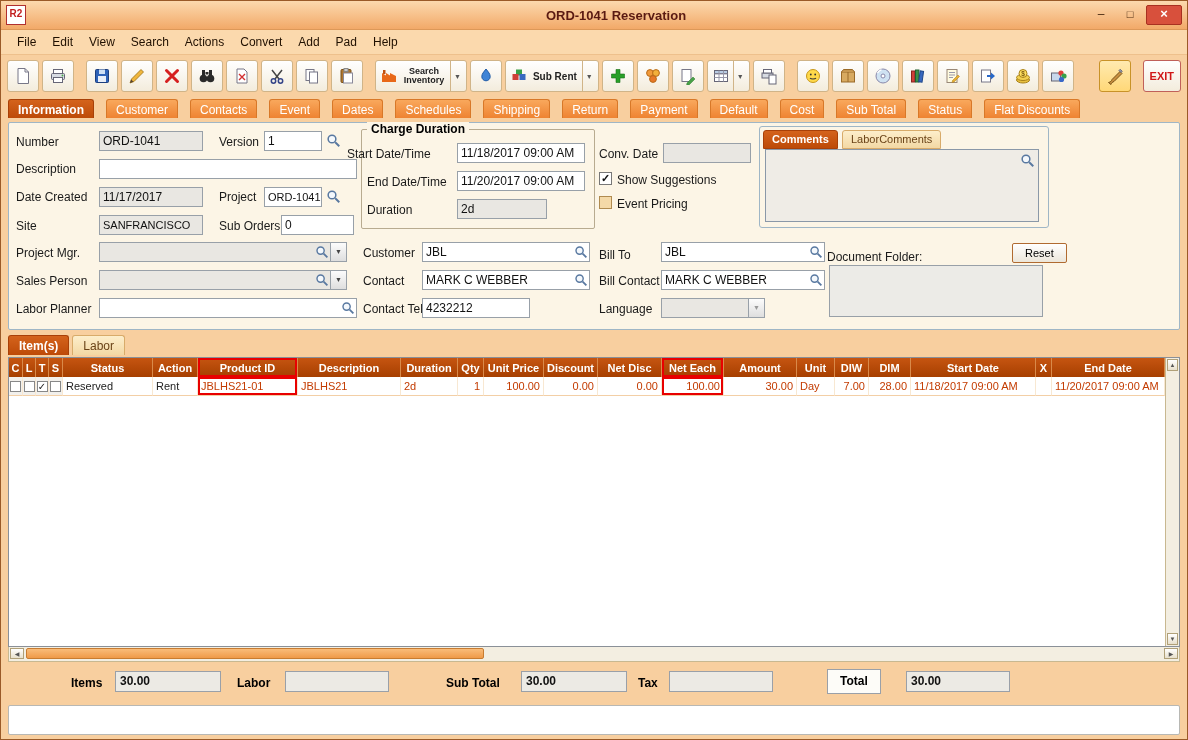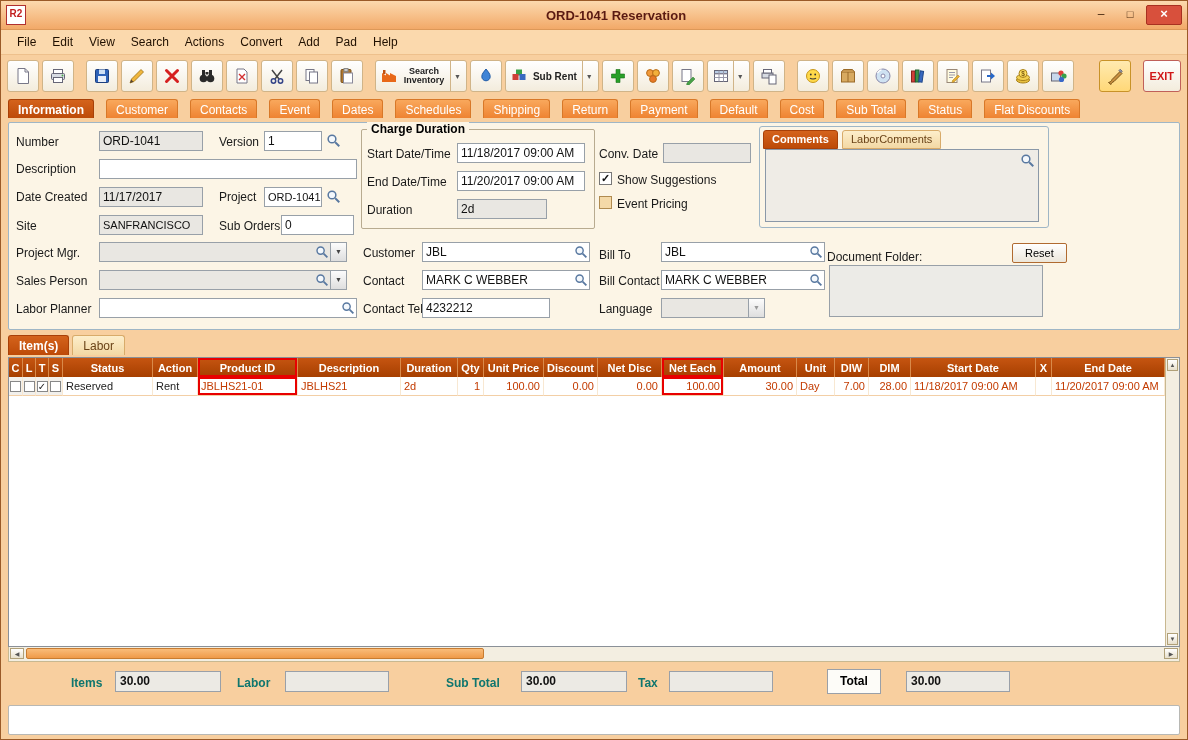--- a/index.html
+++ b/index.html
@@ -89,21 +89,21 @@
         border:1px solid #b0a078;font-size:6px;text-align:center;line-height:11px;color:#555;box-sizing:border-box;}
   .vbtn.up{top:1px}.vbtn.dn{bottom:1px}
   .hscroll{position:relative;margin:0 7px;height:15px;background:#f3eee1;border:1px solid #c8b890;border-top:none;box-sizing:border-box;}
   .hbtn{position:absolute;top:1px;width:14px;height:11px;background:linear-gradient(#fff,#e8e0cc);
         border:1px solid #b0a078;font-size:6px;text-align:center;line-height:10px;color:#555;box-sizing:border-box;}
   .hbtn.lt{left:1px}.hbtn.rt{right:1px}
   .hthumb{position:absolute;left:17px;top:1px;width:458px;height:11px;background:linear-gradient(#f9bc7a,#ef9a48);
           border:1px solid #c87c30;border-radius:2px;box-sizing:border-box;}
   
   .totals{position:relative;height:36px;margin-top:3px;font-size:12px;}
-  .tlab{position:absolute;font-weight:bold;color:#0f766e;top:11px;}
+  .tlab{position:absolute;font-weight:bold;color:#000000;top:11px;}
   .tfld{position:absolute;top:6px;height:21px;box-sizing:border-box;background:#eceae4;border:1px solid #9aa0a8;
         font-weight:bold;padding:0 4px;line-height:19px;font-size:12px;color:#111;}
   .totbox{position:absolute;top:4px;height:25px;box-sizing:border-box;background:#fdfcf8;border:1px solid #9aa0a8;
           font-weight:bold;text-align:center;line-height:23px;padding:0 12px;}
   .statusbar{margin:4px 7px;height:28px;background:#fff;border:1px solid #b8b8b4;border-radius:2px;}
 </style>
 </head>
 <body>
 
 <div class="win">
@@ -385,21 +385,21 @@
     <div class="dd" style="left:321px;top:147px">▼</div>
 
     <span class="lbl" style="left:7px;top:179px">Labor Planner</span>
     <div class="fld ed" style="left:90px;top:175px;width:258px"><span></span><svg class="magi" width="14" height="14" viewBox="0 0 14 14">
           <circle cx="5.6" cy="5.6" r="3.6" fill="#f4f8fc" stroke="#5878a0" stroke-width="1.4"></circle>
           <line x1="8.6" y1="8.6" x2="12.4" y2="12.4" stroke="#5878a0" stroke-width="1.8"></line>
         </svg></div>
 
     <div class="grp" style="left:352px;top:6px;width:232px;height:98px"></div>
     <span class="grptitle" style="left:358px;top:-1px">Charge Duration</span>
-    <span class="lbl" style="left:358px;top:24px">Start Date/Time</span>
+    <span class="lbl" style="left:338px;top:24px">Start Date/Time</span>
     <div class="fld ed" style="left:448px;top:20px;width:128px">11/18/2017 09:00 AM</div>
     <span class="lbl" style="left:358px;top:52px">End Date/Time</span>
     <div class="fld ed" style="left:448px;top:48px;width:128px">11/20/2017 09:00 AM</div>
     <span class="lbl" style="left:358px;top:80px">Duration</span>
     <div class="fld ro" style="left:448px;top:76px;width:90px">2d</div>
 
     <span class="lbl" style="left:590px;top:24px">Conv. Date</span>
     <div class="fld ro" style="left:654px;top:20px;width:88px"></div>
     <div class="cb" style="left:590px;top:49px">✓</div>
     <span class="lbl" style="left:608px;top:50px">Show Suggestions</span>
@@ -422,21 +422,21 @@
           <circle cx="5.6" cy="5.6" r="3.6" fill="#f4f8fc" stroke="#5878a0" stroke-width="1.4"></circle>
           <line x1="8.6" y1="8.6" x2="12.4" y2="12.4" stroke="#5878a0" stroke-width="1.8"></line>
         </svg></div>
     <span class="lbl" style="left:590px;top:151px">Bill Contact</span>
     <div class="fld ed" style="left:652px;top:147px;width:164px"><span>MARK C WEBBER</span><svg class="magi" width="14" height="14" viewBox="0 0 14 14">
           <circle cx="5.6" cy="5.6" r="3.6" fill="#f4f8fc" stroke="#5878a0" stroke-width="1.4"></circle>
           <line x1="8.6" y1="8.6" x2="12.4" y2="12.4" stroke="#5878a0" stroke-width="1.8"></line>
         </svg></div>
 
     <span class="lbl" style="left:354px;top:179px">Contact Tel #</span>
-    <div class="fld ed" style="left:413px;top:175px;width:128px">4232212</div>
+    <div class="fld ed" style="left:413px;top:175px;width:108px">4232212</div>
     <span class="lbl" style="left:590px;top:179px">Language</span>
     <div class="fld ro" style="left:652px;top:175px;width:88px"></div>
     <div class="dd dis" style="left:739px;top:175px">▼</div>
 
     <div class="cpanelborder" style="left:750px;top:3px;width:288px;height:100px"></div>
     <span class="ctab sel" style="left:754px;top:7px">Comments</span>
     <span class="ctab uns" style="left:833px;top:7px">LaborComments</span>
     <div class="cbox" style="left:756px;top:26px;width:272px;height:71px">
       <span></span>
       <svg class="magi" style="position:absolute;right:3px;top:3px" width="15" height="15" viewBox="0 0 14 14">

